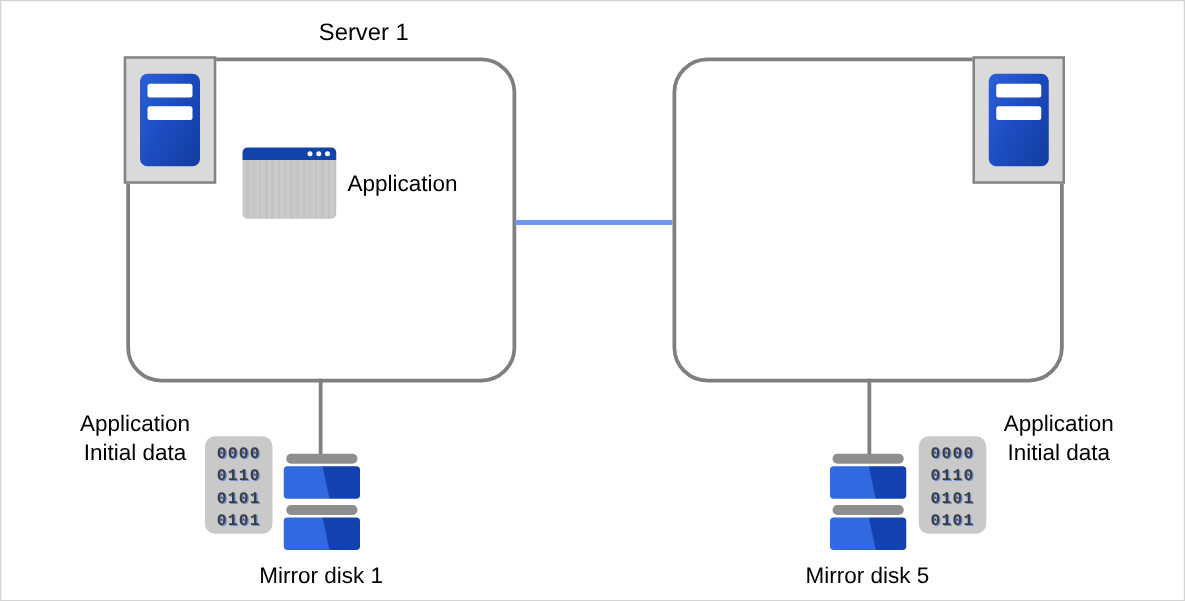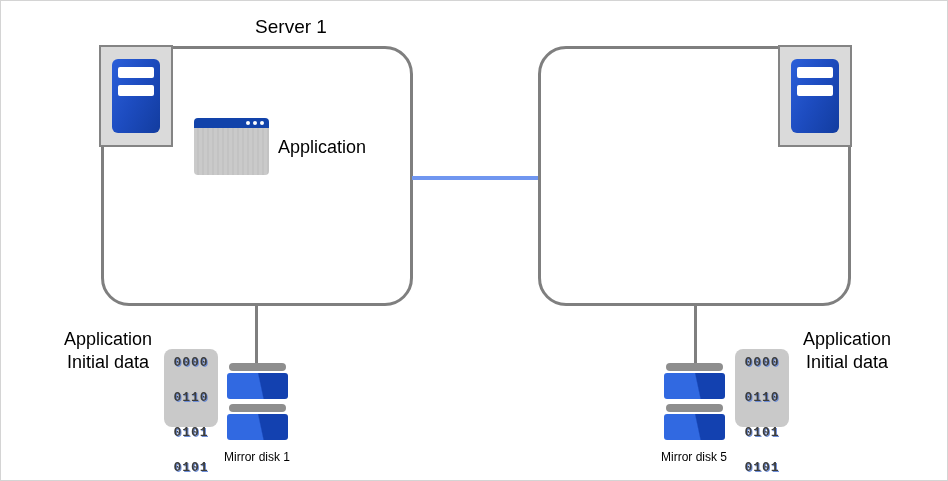--- a/index.html
+++ b/index.html
@@ -123,21 +123,21 @@
     width:61px;height:26px;
     margin-top:2px;
     border-radius:3px;
     background:linear-gradient(78deg,#3169e1 0%,#3169e1 54%,#1341b0 56%,#1341b0 100%);
   }
   .disk-label{
     position:absolute;
     top:449px;
     width:130px;
     text-align:center;
-    font-size:12px;
+    font-size:18px;
   }
   #disk1-label{left:191px;}
   #disk2-label{left:628px;}
 
   .data-icon{
     position:absolute;
     top:348px;
     width:54px;height:78px;
     background:#c9c9c9;
     border-radius:8px;
@@ -148,21 +148,21 @@
   #data1{left:163px;}
   #data2{left:734px;}
   .data-icon .row{
     font-family:"Liberation Mono", monospace;
     font-weight:bold;
     font-size:13px;
     line-height:17px;
     letter-spacing:1px;
     color:#3d3d3d;
     text-shadow:1px 1px 0 #6d8ed8;
-    margin-top:18px;
+    margin-top:1px;
   }
   .data-icon .row:first-child{margin-top:5px;}
 
   .caption{
     position:absolute;
     top:327px;
     width:160px;
     text-align:center;
     font-size:18px;
     line-height:23px;

